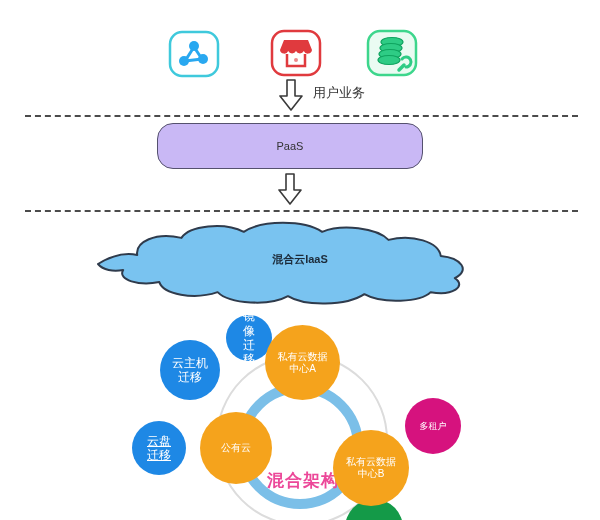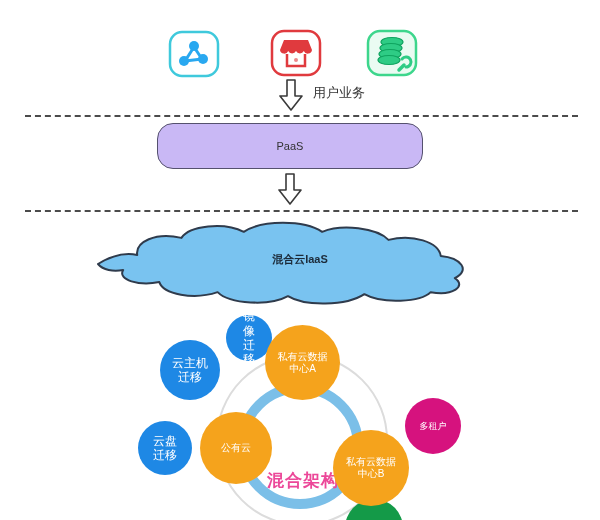--- a/index.html
+++ b/index.html
@@ -33,21 +33,21 @@
   .node span{display:inline-block;}
   .orange{background:#F5A31C;font-size:10px;}
   .nblue{background:#1E88E5;font-size:12px;}
   .pink{background:#D6127E;font-size:9px;}
   .green{background:#149A48;}
   .n-orange-a{left:265px;top:325px;width:75px;height:75px;}
   .n-orange-pub{left:200px;top:412px;width:72px;height:72px;}
   .n-orange-b{left:333px;top:430px;width:76px;height:76px;}
   .n-blue-img{left:226px;top:315px;width:46px;height:46px;}
   .n-blue-host{left:160px;top:340px;width:60px;height:60px;}
-  .n-blue-disk{left:138px;top:421px;width:54px;height:54px;}
+  .n-blue-disk{left:132px;top:421px;width:54px;height:54px;text-decoration:underline;}
   .n-pink-acc{left:361px;top:336px;width:54px;height:54px;}
   .n-pink-ten{left:405px;top:398px;width:56px;height:56px;}
   .n-green{left:345px;top:499px;width:58px;height:58px;}
   .w50{max-width:50px;} .w38{max-width:38px;} .w30{max-width:30px;} .w22{max-width:22px;}
 </style>
 </head>
 <body>
 
 <div class="canvas">
 

